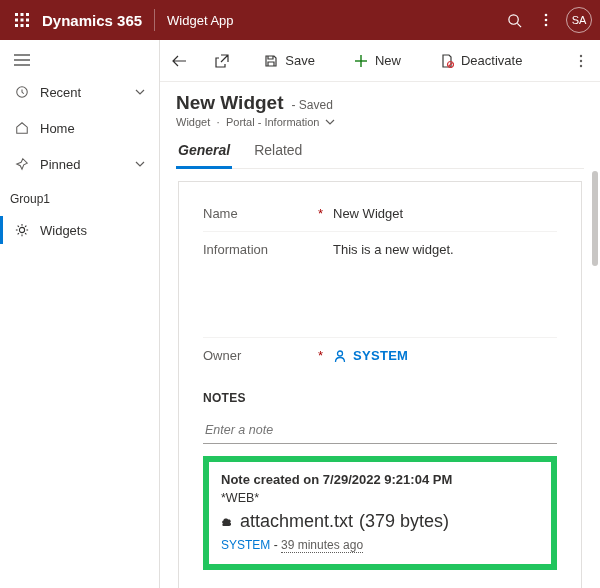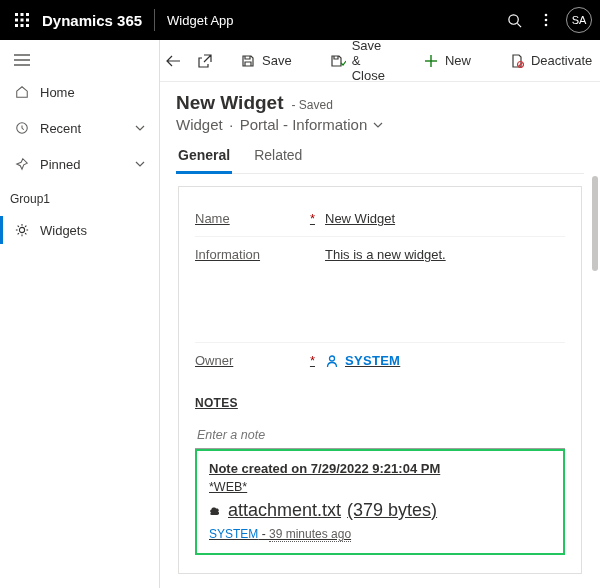--- a/index.html
+++ b/index.html
@@ -1,18 +1,18 @@
 <!DOCTYPE html>
 <html><head>
 <meta charset="utf-8">
 <style>
   * { box-sizing: border-box; margin: 0; padding: 0; }
   html, body { width: 600px; height: 588px; font-family: "Segoe UI", Arial, sans-serif; font-size: 13px; color: #323130; background: #fff; overflow: hidden; }
   
-  .topbar { height: 40px; background: #000000; color: #fff; display: flex; align-items: center; padding: 0 8px; }
+  .topbar { height: 40px; background: #7f1d1d; color: #fff; display: flex; align-items: center; padding: 0 8px; }
   .waffle { width: 28px; height: 28px; display: flex; align-items: center; justify-content: center; }
   .brand { font-weight: 600; font-size: 15px; margin-left: 6px; }
   .divider-v { width: 1px; height: 22px; background: rgba(255,255,255,0.35); margin: 0 12px; }
   .appname { font-size: 13px; }
   .topbar-spacer { flex: 1; }
   .tb-btn { width: 32px; height: 32px; display: flex; align-items: center; justify-content: center; }
   .avatar { width: 26px; height: 26px; border: 1px solid rgba(255,255,255,0.6); border-radius: 50%; display: flex; align-items: center; justify-content: center; font-size: 11px; margin-left: 4px; }
   
   .body { display: flex; height: calc(100% - 40px); }
   .sidebar { width: 160px; border-right: 1px solid #e1dfdd; display: flex; flex-direction: column; padding-top: 6px; }
@@ -26,36 +26,36 @@
   
   .main { flex:1; display:flex; flex-direction:column; min-width:0; }
   .cmdbar { height:42px; border-bottom:1px solid #edebe9; display:flex; align-items:center; padding:0 6px; gap:18px; }
   .cmd { display:flex; align-items:center; gap:6px; padding:0 10px; height:32px; font-size:13px; color:#323130; border-radius:2px; }
   .cmd .ico { width:16px; height:16px; display:flex; align-items:center; justify-content:center; }
   .cmd.iconly { padding:0; width:32px; justify-content:center; }
   .header { padding: 10px 16px 0 16px; }
   .title-row { display:flex; align-items:baseline; gap:8px; }
   .title { font-size:19px; font-weight:600; }
   .saved { color:#605e5c; font-size:12px; }
-  .sub-row { display:flex; align-items:center; gap:6px; color:#605e5c; font-size:15px; margin-top:2px; }
+  .sub-row { display:flex; align-items:center; gap:6px; color:#605e5c; font-size:11px; margin-top:2px; }
   .tabs { display:flex; gap:20px; margin-top:14px; border-bottom:1px solid #edebe9; }
   .tab { padding:0 2px 10px; font-size:14px; color:#605e5c; position:relative; }
-  .tab.active { color:#323130; font-weight:600; }
+  .tab.active { color:#323130; font-weight:600;font-style:italic; }
   .tab.active::after { content:""; position:absolute; left:0; right:0; bottom:-1px; height:3px; background:#0078d4; }
   .content-wrap { flex:1; overflow:auto; padding: 12px 18px 18px 18px; position:relative; }
-  .card { border:1px solid #e1dfdd; padding: 14px 16px 18px; text-decoration: underline; }
+  .card { border:1px solid #e1dfdd; padding: 14px 24px 18px; }
   .field { display:flex; align-items:flex-start; padding:10px 0; border-top:1px solid #f3f2f1; }
   .field:first-child { border-top:none; }
   .flabel { width:130px; color:#605e5c; font-size:13px; display:flex; align-items:center; }
   .req { color:#a80000; margin-left:auto; margin-right:10px; }
   .fval { flex:1; font-size:13px; }
   .owner-val { color:#0078d4; font-weight:600; display:flex; align-items:center; gap:6px; text-transform:uppercase; letter-spacing:0.3px; }
   .section-h { font-size:12px; font-weight:700; letter-spacing:0.3px; margin-top:18px; }
   .note-input { width:100%; border:none; border-bottom:1px solid #a19f9d; padding:6px 2px; font-size:12.5px; font-style:italic; color:#605e5c; outline:none; margin-top:12px; background:transparent; }
-  .note-box { border:2px solid #22c55e; margin-top:0; padding:10px 12px 12px; }
+  .note-box { border:6px solid #22c55e; margin-top:12px; padding:10px 12px 12px; }
   .note-title { font-weight:600; font-size:13px; }
   .note-body { font-size:12.5px; margin-top:4px; }
   .note-attach { font-size:18px; margin-top:6px; display:flex; align-items:center; gap:6px; }
   .note-meta { font-size:12px; margin-top:6px; }
   .note-meta .sys { color:#0078d4; }
   .note-meta .ago { color:#605e5c; border-bottom:1px dotted #605e5c; }
   .vscroll { position:absolute; right:2px; top:2px; bottom:2px; width:6px; }
   .vscroll .thumb { position:absolute; left:0; right:0; top:0; height:95px; background:#c8c6c4; border-radius:3px; }
   .desc-spacer { height:70px; }
   svg { display:block; }
@@ -104,38 +104,38 @@
     <div class="hamburger">
       <svg width="16" height="12" viewBox="0 0 16 12" stroke="#323130" stroke-width="1.2">
           <line x1="0" y1="1" x2="16" y2="1"></line>
           <line x1="0" y1="6" x2="16" y2="6"></line>
           <line x1="0" y1="11" x2="16" y2="11"></line>
         </svg>
     </div>
     <div class="nav-item">
       <span class="ico">
           <svg width="14" height="14" viewBox="0 0 16 16" fill="none" stroke="#605e5c" stroke-width="1.2">
-            <path d="M2 7 L8 2 L14 7 V14 H2 Z"></path>
-          </svg>
-        </span>
-      <span>Home</span>
-    </div>
-    <div class="nav-item">
-      <span class="ico">
-          <svg width="14" height="14" viewBox="0 0 16 16" fill="none" stroke="#605e5c" stroke-width="1.2">
             <circle cx="8" cy="8" r="6"></circle>
             <path d="M8 5 V8 L10 10"></path>
           </svg>
         </span>
       <span>Recent</span>
       <span class="chev">
           <svg width="10" height="6" viewBox="0 0 10 6" fill="none" stroke="#605e5c" stroke-width="1.2">
             <path d="M1 1 L5 5 L9 1"></path>
           </svg>
         </span>
+    </div>
+    <div class="nav-item">
+      <span class="ico">
+          <svg width="14" height="14" viewBox="0 0 16 16" fill="none" stroke="#605e5c" stroke-width="1.2">
+            <path d="M2 7 L8 2 L14 7 V14 H2 Z"></path>
+          </svg>
+        </span>
+      <span>Home</span>
     </div>
     <div class="nav-item">
       <span class="ico">
           <svg width="14" height="14" viewBox="0 0 16 16" fill="none" stroke="#605e5c" stroke-width="1.2">
             <path d="M9 2 L14 7 L10 9 L8 14 L6 10 L2 8 L7 6 Z"></path>
           </svg>
         </span>
       <span>Pinned</span>
       <span class="chev">
           <svg width="10" height="6" viewBox="0 0 10 6" fill="none" stroke="#605e5c" stroke-width="1.2">
@@ -174,29 +174,20 @@
             <path d="M4 4 H1 V13 H10 V10 M6 1 H13 V8 M13 1 L6 8"></path>
           </svg>
       </div>
       <div class="cmd">
         <span class="ico">
             <svg width="14" height="14" viewBox="0 0 14 14" fill="none" stroke="#3b3a39" stroke-width="1.2">
               <path d="M2 2 H10 L12 4 V12 H2 Z M4 2 V5 H9 V2 M4 12 V8 H10 V12"></path>
             </svg>
           </span>
         <span>Save</span>
-      </div>
-      <div class="cmd">
-        <span class="ico">
-            <svg width="16" height="14" viewBox="0 0 16 14" fill="none" stroke="#3b3a39" stroke-width="1.2">
-              <path d="M2 2 H9 L11 4 V12 H2 Z M4 2 V5 H8 V2"></path>
-              <path d="M11 9 L13 11 L16 7" stroke="#107c10"></path>
-            </svg>
-          </span>
-        <span>Save &amp; Close</span>
       </div>
       <div class="cmd">
         <span class="ico">
             <svg width="12" height="12" viewBox="0 0 12 12" stroke="#107c10" stroke-width="1.4">
               <line x1="6" y1="0" x2="6" y2="12"></line>
               <line x1="0" y1="6" x2="12" y2="6"></line>
             </svg>
           </span>
         <span>New</span>
       </div>

